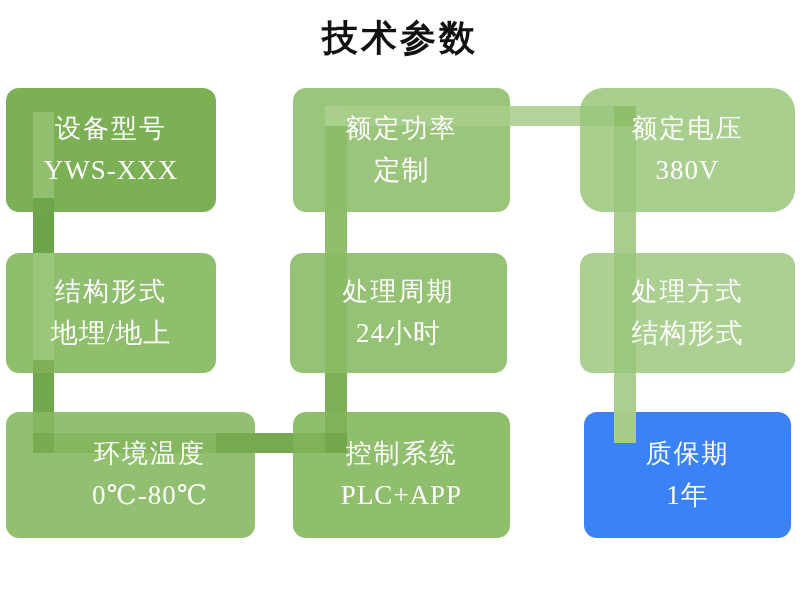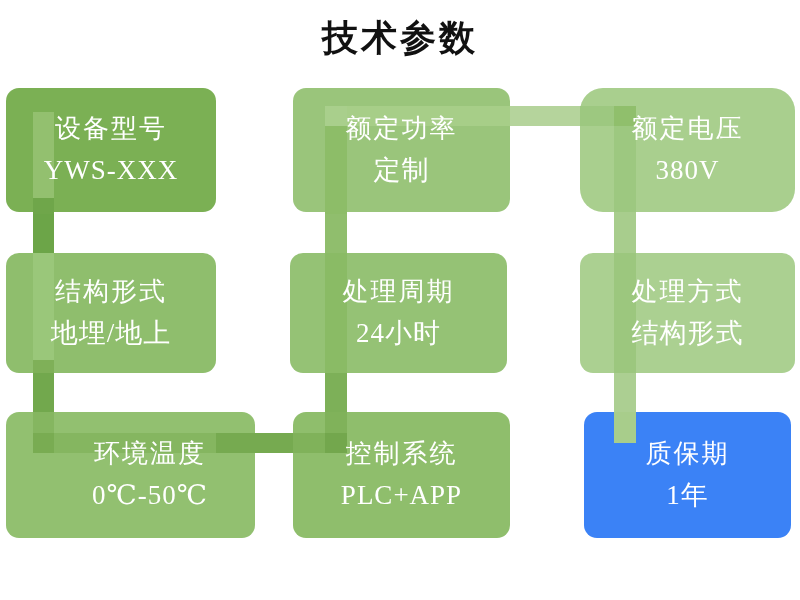--- a/index.html
+++ b/index.html
@@ -42,21 +42,21 @@
   <div class="card c1r2" style="background: rgb(143, 190, 109);">
     <span class="label">结构形式</span>
     <span class="value">地埋/地上</span>
   </div>
   <div class="card c1r1" style="background: rgb(123, 176, 84);">
     <span class="label">设备型号</span>
     <span class="value">YWS-XXX</span>
   </div>
   <div class="card c1r3" style="background: rgb(146, 192, 112);">
     <span class="label">环境温度</span>
-    <span class="value">0℃-50℃</span>
+    <span class="value">0℃-80℃</span>
   </div>
   <div class="card c2r1" style="background: rgb(154, 197, 123);">
     <span class="label">额定功率</span>
     <span class="value">定制</span>
   </div>
   <div class="card c2r2" style="background: rgb(149, 194, 117);">
     <span class="label">处理周期</span>
     <span class="value">24小时</span>
   </div>
   <div class="card c2r3" style="background: rgb(143, 190, 108);">

